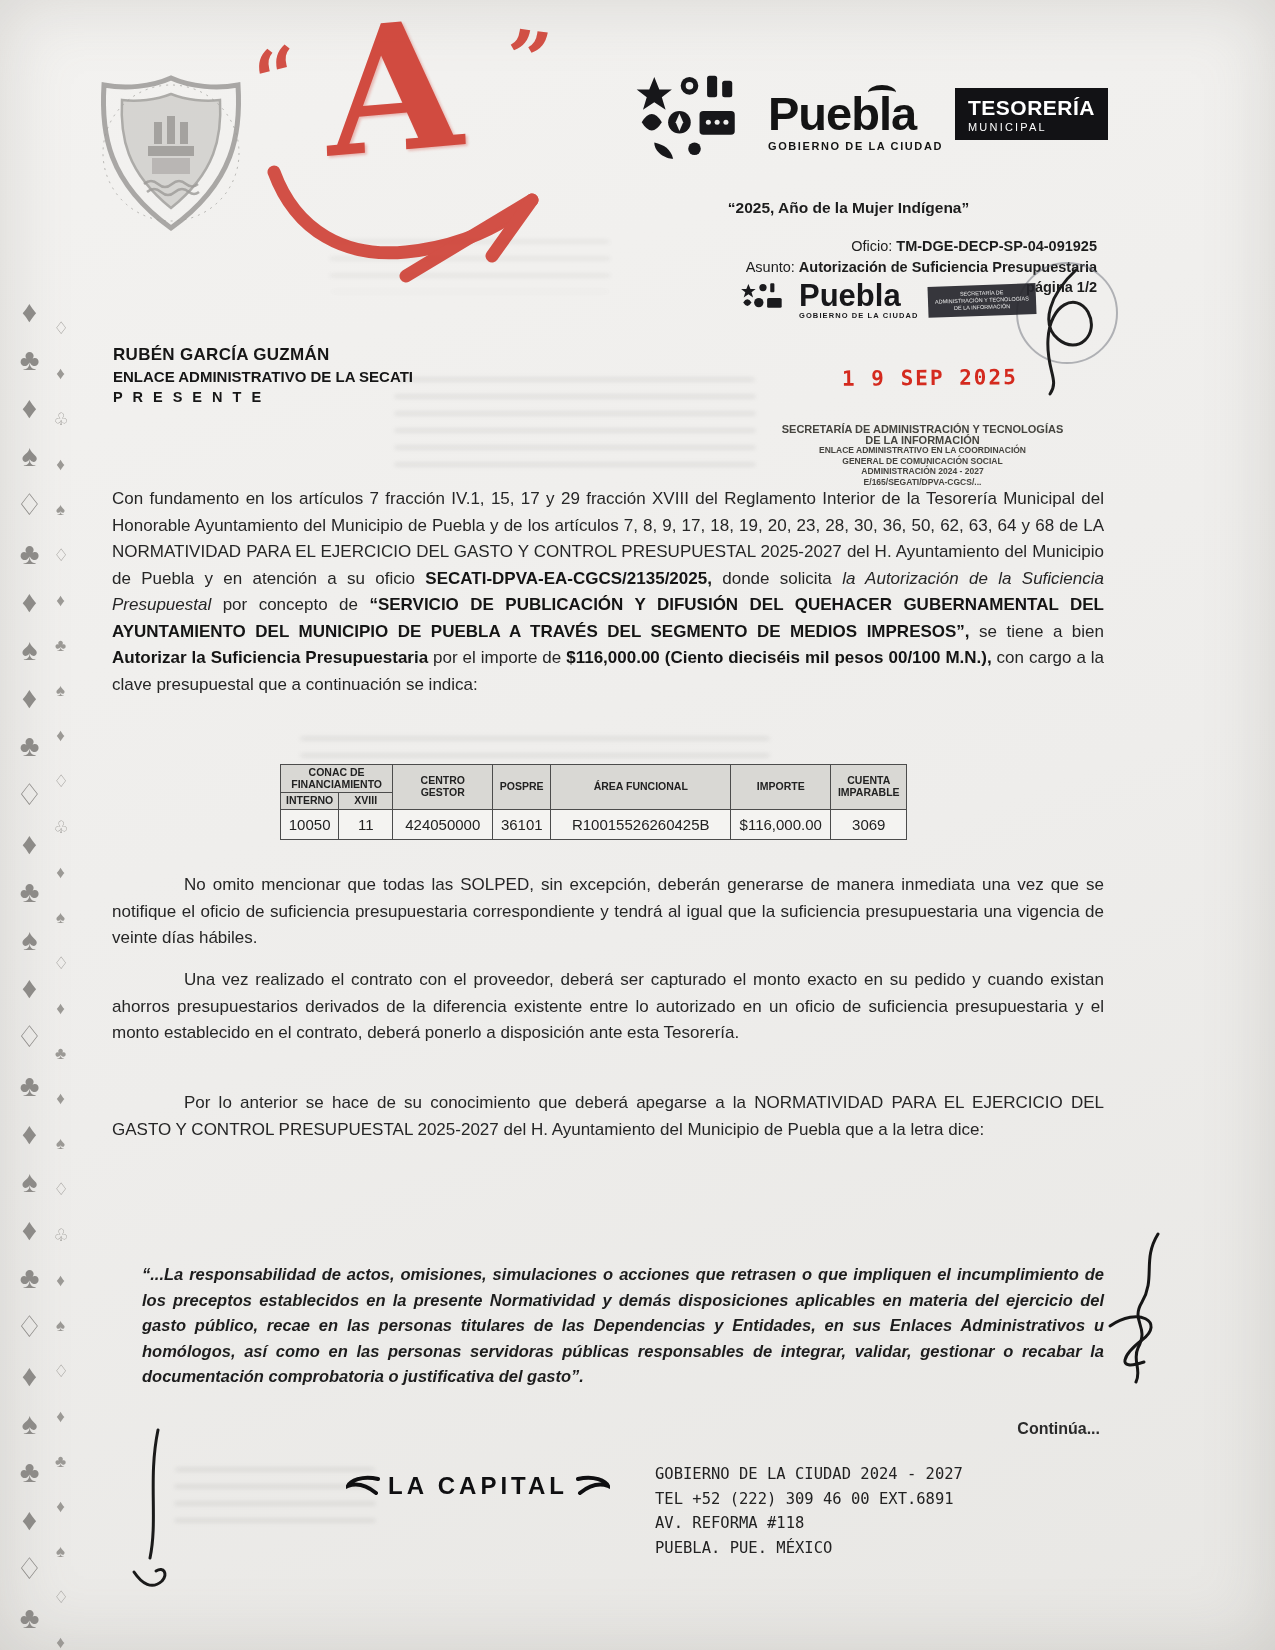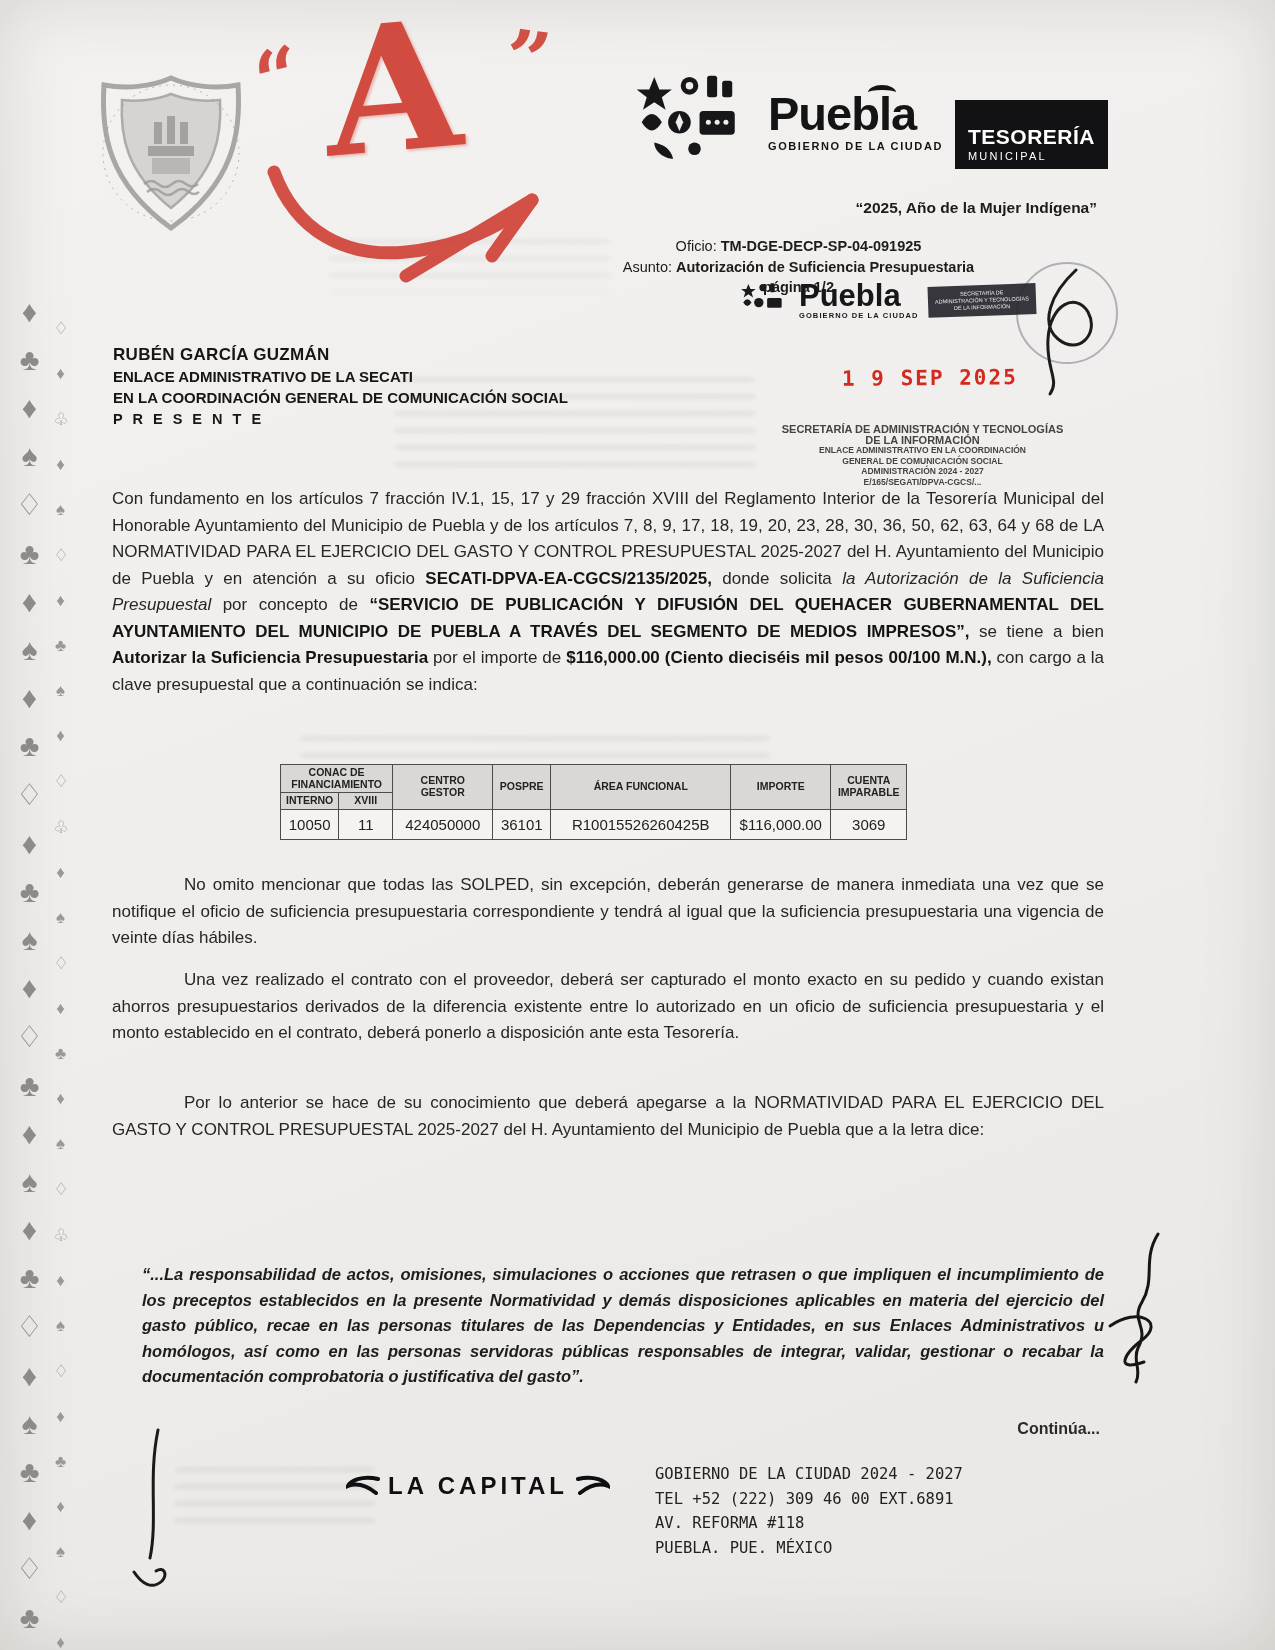--- a/index.html
+++ b/index.html
@@ -36,27 +36,27 @@
   .swoosh{position:absolute;left:2px;top:152px}
 
   
   .brand{position:absolute;left:628px;top:68px;display:flex;align-items:flex-start;gap:12px}
   .talavera{margin-top:4px}
   .wordmark-block{margin-top:22px}
   .wordmark{font-size:47px;font-weight:bold;color:#141414;letter-spacing:-1px;line-height:1;position:relative}
   .wordmark::after{content:"";position:absolute;left:100px;top:-5px;width:28px;height:10px;
                    border-top:5px solid #141414;border-radius:50% 50% 0 0}
   .gobierno{font-size:11px;font-weight:bold;letter-spacing:1.6px;text-align:right;margin-top:3px;color:#141414}
-  .tesoreria-box{background:#121215;color:#fff;padding:25px 13px 7px;margin-top:32px}
+  .tesoreria-box{background:#121215;color:#fff;padding:8px 13px 7px;margin-top:20px}
   .tes1{font-size:21px;font-weight:bold;letter-spacing:.5px}
   .tes2{font-size:11px;letter-spacing:2.2px;margin-top:1px}
 
-  .motto{position:absolute;left:600px;top:199px;width:497px;text-align:right;font-weight:bold;
+  .motto{position:absolute;left:600px;top:199px;width:497px;text-align:center;font-weight:bold;
          font-size:15.5px;color:#1c1c1c}
-  .ref-block{position:absolute;left:500px;top:236px;width:597px;text-align:center;font-size:14.5px;
+  .ref-block{position:absolute;left:500px;top:236px;width:597px;text-align:right;font-size:14.5px;
              line-height:20.5px;color:#1c1c1c}
   .ref-block b{font-weight:bold}
   .pagenum{font-weight:bold}
 
   
   .stamp-row{position:absolute;left:738px;top:280px;width:372px;height:85px}
   .stamp-inner{display:flex;align-items:center;gap:9px}
   .wordmark-sm{font-size:31px;font-weight:bold;line-height:1;color:#17171a}
   .gobierno-sm{font-size:7.5px;font-weight:bold;letter-spacing:1.1px;text-align:right;color:#17171a}
   .dark-box{background:rgba(38,38,44,.92);color:#e9e9e9;font-size:5.5px;line-height:7px;
@@ -221,21 +221,20 @@
     </div>
     <svg class="pen-loop" width="120" height="130" viewBox="0 0 120 130">
       <path d="M92 4 C66 28 56 58 74 73 C94 90 116 68 104 46 C92 26 66 38 64 73 C62 104 76 114 66 128" stroke="#1c1c1c" stroke-width="3" fill="none" stroke-linecap="round"></path>
     </svg>
   </div>
   <div class="date-stamp">1 9 SEP 2025</div>
 
   <div class="recipient">
     <div class="name">RUBÉN GARCÍA GUZMÁN</div>
     <div class="line">ENLACE ADMINISTRATIVO DE LA SECATI</div>
-    <div class="line">EN LA COORDINACIÓN GENERAL DE COMUNICACIÓN SOCIAL</div>
     <div class="presente">P R E S E N T E</div>
   </div>
 
   <div class="office-stamp">
     <div class="big">SECRETARÍA DE ADMINISTRACIÓN Y TECNOLOGÍAS</div>
     <div class="big">DE LA INFORMACIÓN</div>
     <div>ENLACE ADMINISTRATIVO EN LA COORDINACIÓN</div>
     <div>GENERAL DE COMUNICACIÓN SOCIAL</div>
     <div>ADMINISTRACIÓN 2024 - 2027</div>
     <div>E/165/SEGATI/DPVA-CGCS/...</div>

